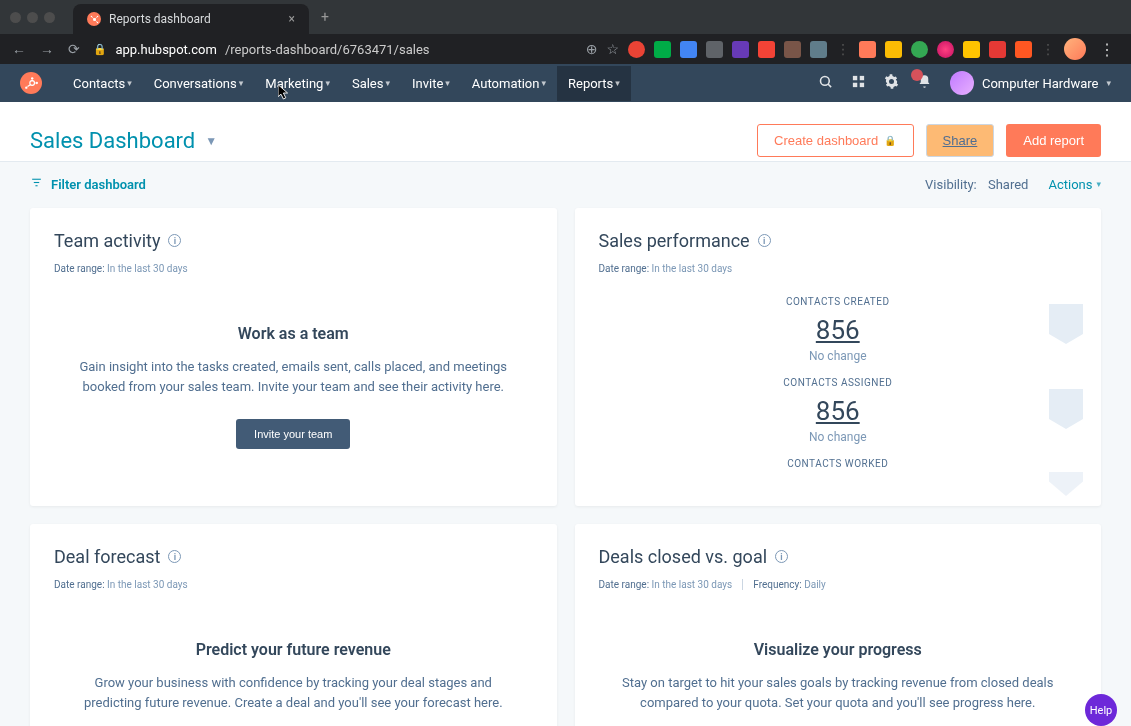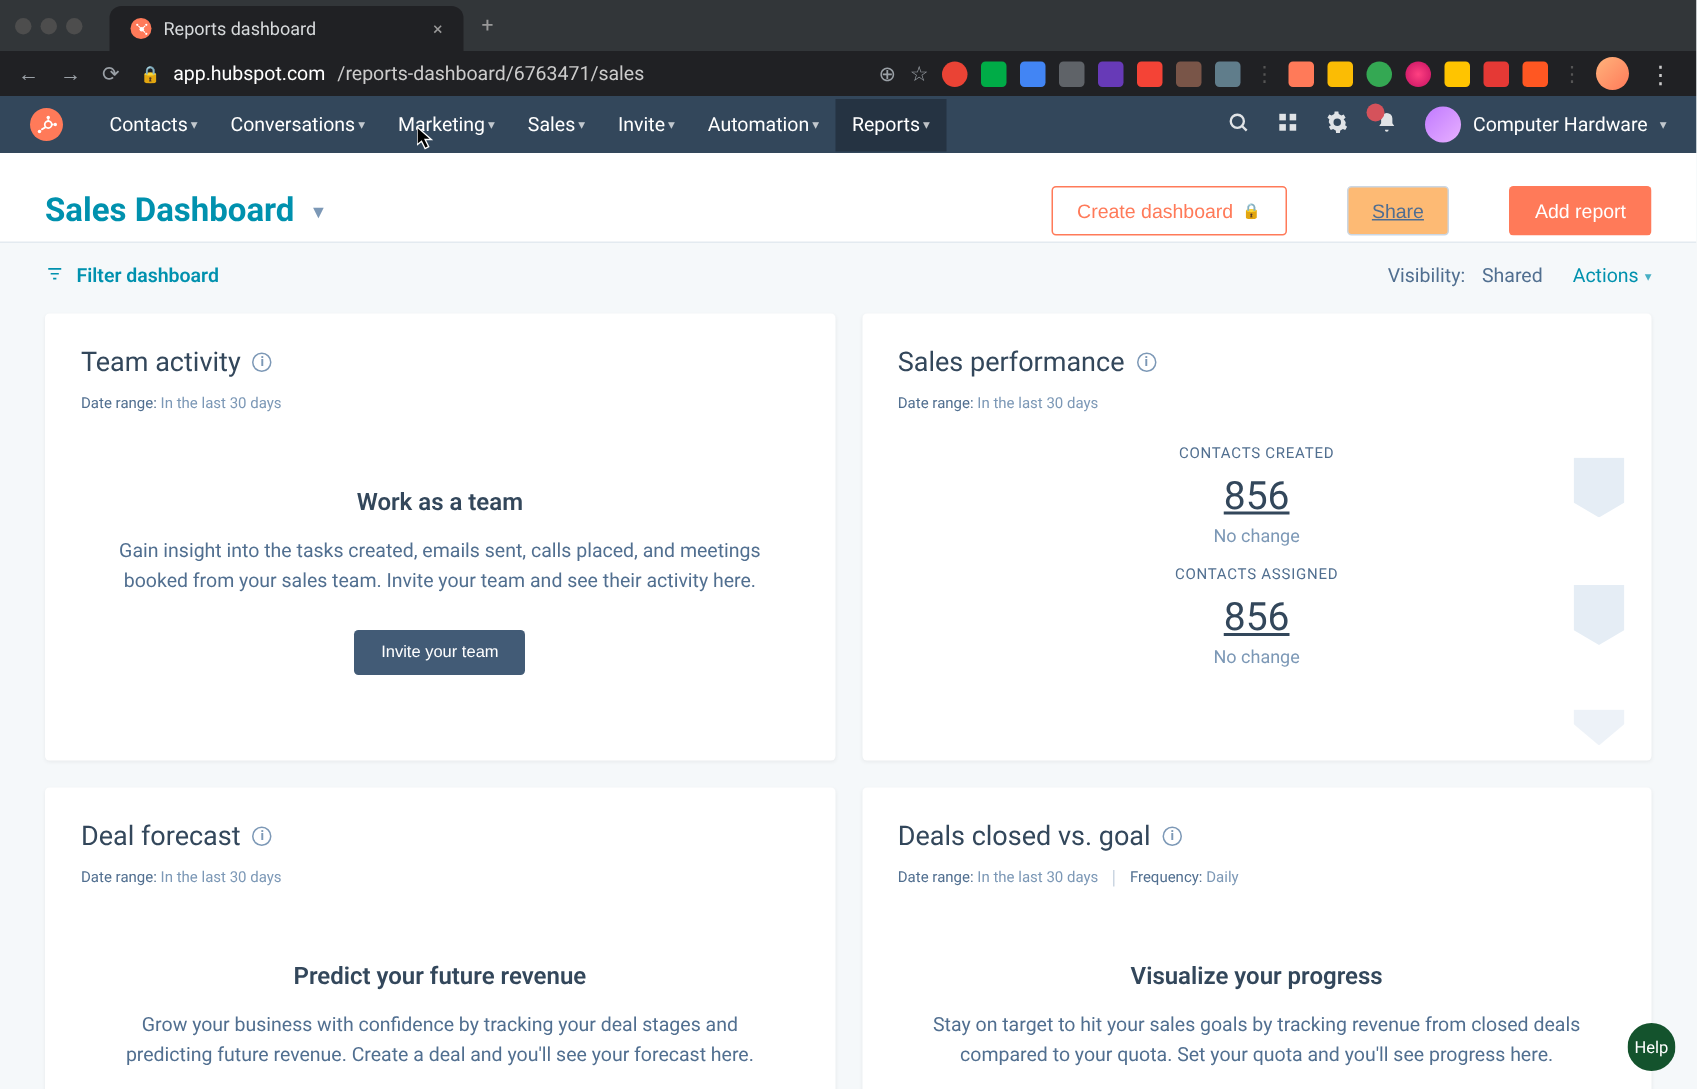--- a/index.html
+++ b/index.html
@@ -99,31 +99,31 @@
   background: #fff;
   padding: 18px 30px 0 30px;
   display: flex;
   align-items: center;
   border-bottom: 1px solid #e3eaf0;
   height: 60px;
 }
 .dash-title {
   color: #0091ae;
   font-size: 22px;
-  font-weight: 700;
+  font-weight: 400;
   display: flex;
   align-items: center;
   gap: 10px;
   cursor: pointer;
 }
 .dash-title .caret { color: #7c98b6; font-size: 12px; }
 .header-actions { margin-left: auto; display: flex; gap: 12px; }
 .btn {
   padding: 8px 16px; font-size: 13px; border-radius: 3px; cursor: pointer;
-  border: 1px solid transparent; display: inline-flex; align-items: center; gap: 6px; margin-left: 28px;
+  border: 1px solid transparent; display: inline-flex; align-items: center; gap: 6px;
 }
 .btn-outline-orange { border-color: #ff7a59; color: #ff7a59; background: #fff; }
 .btn-outline-gray { border-color: #cbd6e2; color: #506e91; background: #fdba74; text-decoration: underline; }
 .btn-orange { background: #ff7a59; color: #fff; }
 .lock-small { font-size: 10px; }
 
 
 .filter-row {
   background: #f5f8fa;
   padding: 14px 30px 6px 30px;
@@ -189,22 +189,22 @@
 .shield {
   position: absolute; right: -6px; width: 34px; height: 40px;
   background: #e5edf5;
   clip-path: polygon(0 0, 100% 0, 100% 75%, 50% 100%, 0 75%);
 }
 .shield.s1 { top: 30px; }
 .shield.s2 { top: 115px; }
 .shield.s3 { top: 198px; height: 24px; clip-path: polygon(0 0, 100% 0, 100% 40%, 50% 100%, 0 40%); opacity: .7; }
 
 .help-btn {
-  position: fixed; right: 14px; bottom: 12px;
-  background: #14532d; color: #fff;
+  position: fixed; right: 14px; bottom: 0;
+  background: #6d28d9; color: #fff;
   border-radius: 50%; width: 32px; height: 32px;
   display: flex; align-items: center; justify-content: center;
   font-size: 11px; cursor: pointer;
 }
 
 .cursor-pointer {
   position: absolute;
   left: 278px;
   top: 84px;
   width: 12px; height: 18px;
@@ -418,20 +418,23 @@
       <div class="metric-block">
         <div class="metric-label">CONTACTS CREATED</div>
         <div class="metric-val">856</div>
         <div class="metric-change">No change</div>
       </div>
       <div class="metric-block">
         <div class="metric-label">CONTACTS ASSIGNED</div>
         <div class="metric-val">856</div>
         <div class="metric-change">No change</div>
       </div>
+      <div class="metric-block">
+        <div class="metric-label">CONTACTS WORKED</div>
+      </div>
     </div>
   </div>
 
   <div class="card">
     <div class="card-title">
       <span>Deal forecast</span>
       <span class="info-ico">i</span>
     </div>
     <div class="meta">
       <span class="label">Date range:</span>

